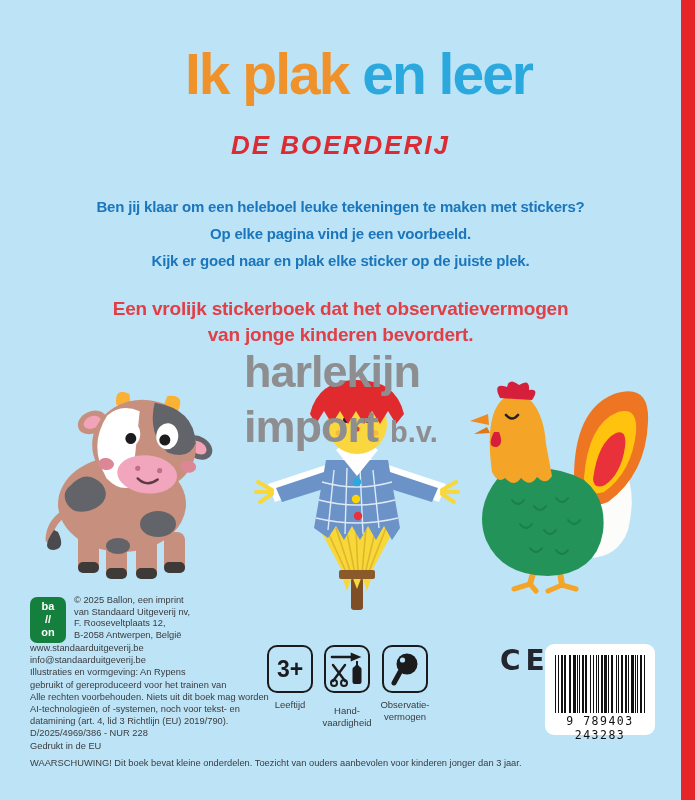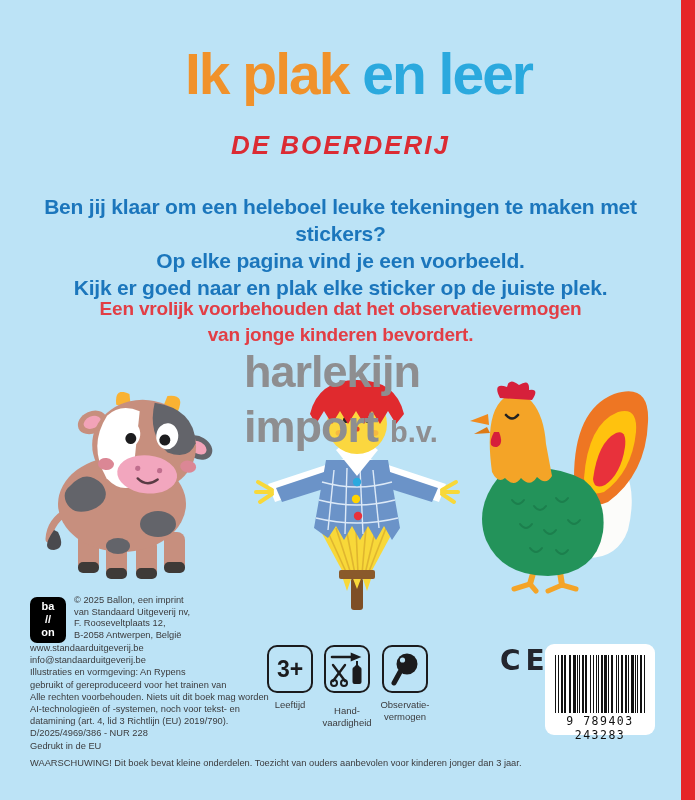--- a/index.html
+++ b/index.html
@@ -14,36 +14,36 @@
   .content{position:absolute;left:0;top:0;width:681px;height:800px;}
 
   .title{position:absolute;top:46px;left:0;width:100%;text-align:center;
     font-size:57px;font-weight:bold;letter-spacing:-2px;line-height:1;padding-left:36px;}
   .title .t1{color:var(--title-orange);}
   .title .t2{color:var(--title-cyan);}
   .subtitle{position:absolute;top:130px;left:0;width:100%;text-align:center;
     font-size:26px;font-weight:bold;letter-spacing:2px;color:var(--subtitle-red);font-style:italic;}
 
   .intro{position:absolute;top:193px;left:0;width:100%;text-align:center;
-    color:var(--body-blue);font-size:21px;font-weight:bold;line-height:27px;letter-spacing:-.2px;}
+    color:var(--body-blue);font-size:15px;font-weight:bold;line-height:27px;letter-spacing:-.2px;}
   .highlight{position:absolute;top:296px;left:0;width:100%;text-align:center;
     color:var(--body-red);font-size:19px;font-weight:bold;line-height:26px;letter-spacing:-.2px;}
 
   .watermark{position:absolute;left:244px;top:344px;z-index:5;color:var(--watermark-gray);
     font-weight:bold;font-size:45px;line-height:55px;letter-spacing:-1px;}
   .watermark .suffix{font-size:29px;letter-spacing:0;margin-left:12px;}
 
   .illu{position:absolute;z-index:1;}
   .illu svg{display:block;}
   .cow{left:40px;top:392px;}
   .scarecrow{left:252px;top:378px;}
   .rooster{left:456px;top:380px;}
 
   .colophon{position:absolute;left:30px;top:595px;width:240px;color:var(--ink);}
-  .ballon-logo{position:absolute;left:0;top:2px;width:36px;height:46px;background:#000000;
+  .ballon-logo{position:absolute;left:0;top:2px;width:36px;height:46px;background:#15803d;
     border-radius:7px;color:#fff;text-align:center;font-weight:bold;font-size:11px;line-height:13px;padding-top:3px;}
   .imprint{position:absolute;left:44px;top:0;font-size:9.3px;line-height:11.6px;}
   .info{position:absolute;left:0;top:47px;font-size:9.3px;line-height:12.2px;white-space:nowrap;}
   .warning{position:absolute;left:30px;top:758px;font-size:9.3px;color:var(--ink);white-space:nowrap;}
 
   .badge{position:absolute;top:645px;width:46px;height:48px;border:2.5px solid #1b1b1d;
     border-radius:10px;background:transparent;display:flex;align-items:center;justify-content:center;}
   .badge-1{left:267px;} .badge-2{left:324px;} .badge-3{left:382px;}
   .badge .age{font-size:23px;font-weight:bold;color:#1b1b1d;}
   .badge-label{position:absolute;top:699px;width:80px;text-align:center;
@@ -73,21 +73,21 @@
 
     <div class="subtitle">DE BOERDERIJ</div>
 
     <div class="intro">
       <div>Ben jij klaar om een heleboel leuke tekeningen te maken met stickers?</div>
       <div>Op elke pagina vind je een voorbeeld.</div>
       <div>Kijk er goed naar en plak elke sticker op de juiste plek.</div>
     </div>
 
     <div class="highlight">
-      <div>Een vrolijk voorbehouden dat het observatievermogen</div>
+      <div>Een vrolijk stickerboek dat het observatievermogen</div>
       <div>van jonge kinderen bevordert.</div>
     </div>
 
     <div class="watermark">
       <div>harlekijn</div>
       <div><span>import</span><span class="suffix">b.v.</span></div>
     </div>
 
     <div class="illu cow">
       <svg width="178" height="192" viewBox="0 0 178 192">

